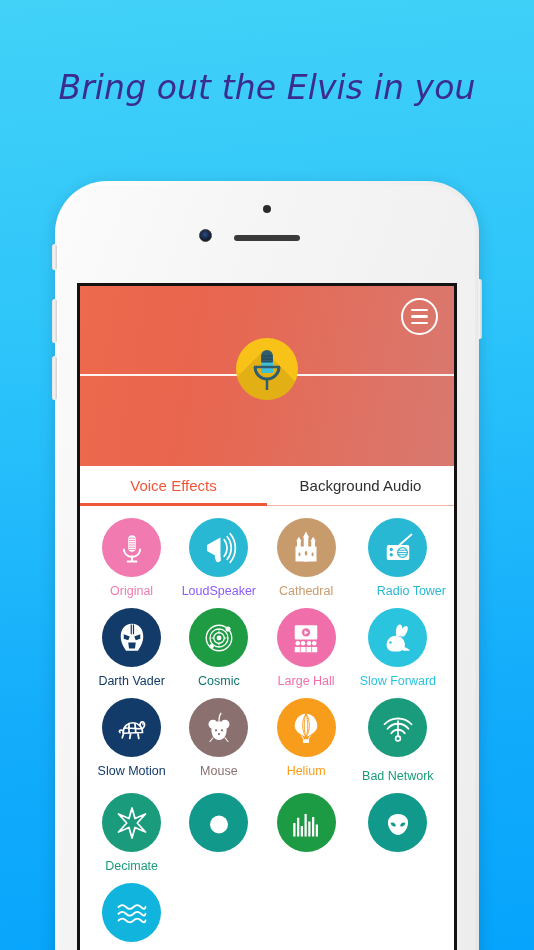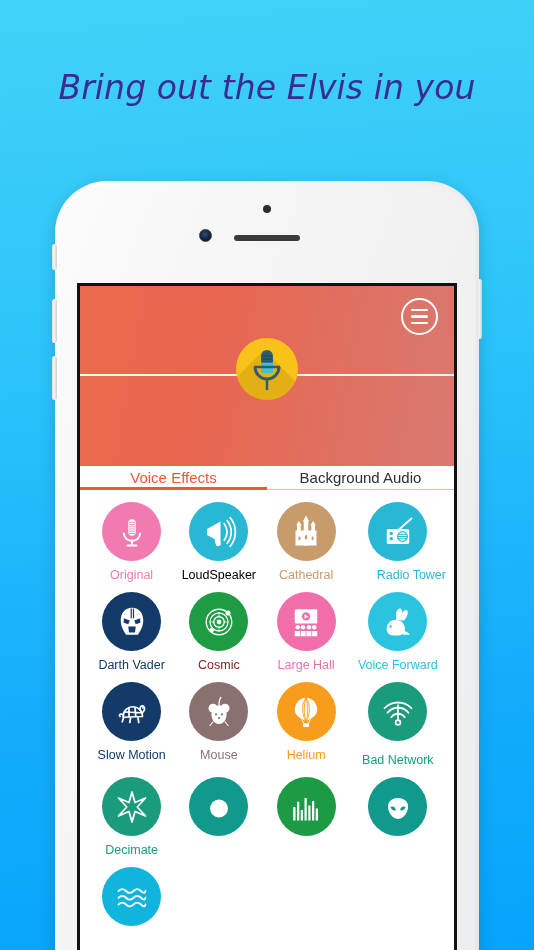--- a/index.html
+++ b/index.html
@@ -139,21 +139,21 @@
     width: 80px; height: 80px;
     background: rgba(0,0,0,0.09);
     transform: rotate(45deg);
     transform-origin: 0 0;
   }
   #logo-mic { position: absolute; left: 0; top: 0; }
 
   
   #tabs {
     display: flex;
-    height: 24px;
+    height: 40px;
     background: #fff;
     border-bottom: 1px solid #F2B3A6;
   }
   .tab {
     flex: 1;
     display: flex;
     align-items: center;
     justify-content: center;
     font-size: 15px;
     cursor: pointer;
@@ -276,21 +276,21 @@
             <svg width="36" height="36" viewBox="0 0 48 48">
               <path d="M8 28 L8 20 L26 10 L26 38 Z" fill="white"></path>
         <rect x="19" y="33" width="7" height="10" rx="3" fill="white" transform="rotate(-18 22 38)"></rect>
         <g fill="none" stroke="white" stroke-width="2.4" stroke-linecap="round">
           <path d="M31 13 a18 18 0 0 1 0 22"></path>
                 <path d="M35 9 a24 24 0 0 1 0 30"></path>
           <path d="M39 5 a30 30 0 0 1 0 38"></path>
               </g>
             </svg>
           </div>
-          <div class="effect-label" style="color: #000000;">LoudSpeaker</div>
+          <div class="effect-label" style="color: #8b5cf6;">LoudSpeaker</div>
         </div>
         <div class="effect">
           <div class="effect-circle" style="background: rgb(200, 155, 108);">
             <svg width="36" height="36" viewBox="0 0 48 48">
               <rect x="10" y="22" width="28" height="20" fill="white"></rect>
         <rect x="21" y="8" width="6" height="34" fill="white"></rect>
         <polygon points="24,2 20,10 28,10" fill="white"></polygon>
         <rect x="12" y="14" width="5" height="10" fill="white"></rect>
               <polygon points="14.5,9 11,15 18,15" fill="white"></polygon>
         <rect x="31" y="14" width="5" height="10" fill="white"></rect>
@@ -348,21 +348,21 @@
         <circle cx="36" cy="12" r="3.4" fill="white"></circle>
               <circle cx="14" cy="35" r="3" fill="white"></circle>
         <g stroke="white" stroke-width="1.3">
                 <line x1="24" y1="17" x2="24" y2="14"></line>
         <line x1="24" y1="31" x2="24" y2="34"></line>
                 <line x1="17" y1="24" x2="14" y2="24"></line>
         <line x1="31" y1="24" x2="34" y2="24"></line>
               </g>
             </svg>
           </div>
-          <div class="effect-label" style="color: #7f1d1d;">Cosmic</div>
+          <div class="effect-label" style="color: #0f766e;">Cosmic</div>
         </div>
         <div class="effect">
           <div class="effect-circle" style="background: rgb(240, 111, 170);">
             <svg width="36" height="36" viewBox="0 0 48 48">
               <rect x="9" y="7" width="30" height="19" rx="1.5" fill="white"></rect>
         <circle cx="24" cy="16.5" r="5.5" fill="#F06FAA"></circle>
         <polygon points="22,13.5 27,16.5 22,19.5" fill="white"></polygon>
         <g fill="white">
         <circle cx="13" cy="31" r="3"></circle>
                 <circle cx="20" cy="31" r="3"></circle>
@@ -385,21 +385,21 @@
         <div class="effect">
           <div class="effect-circle" style="background: rgb(43, 196, 222);">
             <svg width="36" height="36" viewBox="0 0 48 48">
               <path d="M18 42 C11 42 8 37 9 31 C10 25 15 21 21 21 C27 21 32 25 33 31 C34 37 31 42 24 42 Z" fill="white"></path>
         <path d="M22 22 C20 14 22 7 26 6 C30 5 31 12 28 21 Z" fill="white"></path>
         <path d="M27 22 C27 14 31 8 35 8 C39 9 37 16 32 22 Z" fill="white"></path>
         <path d="M30 36 C34 36 38 38 40 41 L31 41 Z" fill="white"></path>
         <circle cx="14" cy="30" r="1.6" fill="#2BC4DE"></circle>
             </svg>
           </div>
-          <div class="effect-label" style="color: rgb(43, 196, 222);">Voice Forward</div>
+          <div class="effect-label" style="color: rgb(43, 196, 222);">Slow Forward</div>
         </div>
         <div class="effect">
           <div class="effect-circle" style="background: rgb(19, 59, 105);">
             <svg width="36" height="36" viewBox="0 0 48 48">
               <g fill="none" stroke="white" stroke-width="2.3" stroke-linecap="round" stroke-linejoin="round">
         <path d="M12 31 C12 22 19 17 25 17 C32 17 38 22 38 30 L12 31 Z"></path>
         <path d="M38 25 C41 22 42 18 39 16 C36 15 34 18 35 21"></path>
         <path d="M13 31 L11 37"></path>
                 <path d="M22 32 L21 38"></path>
                 <path d="M32 32 L33 38"></path>

